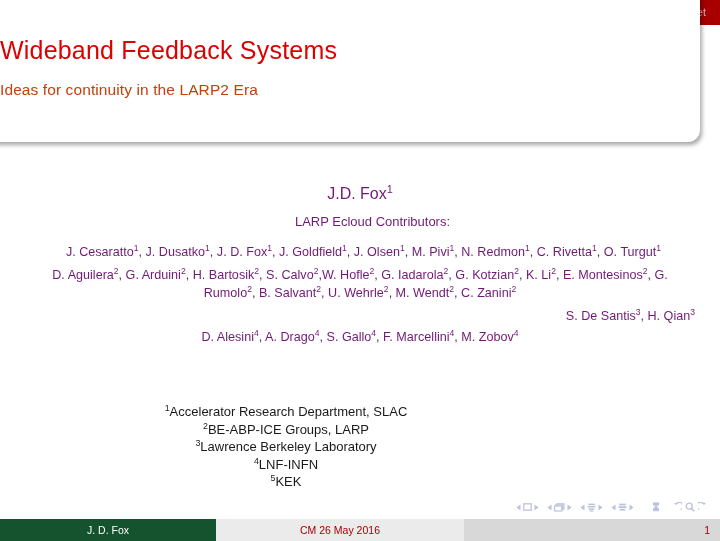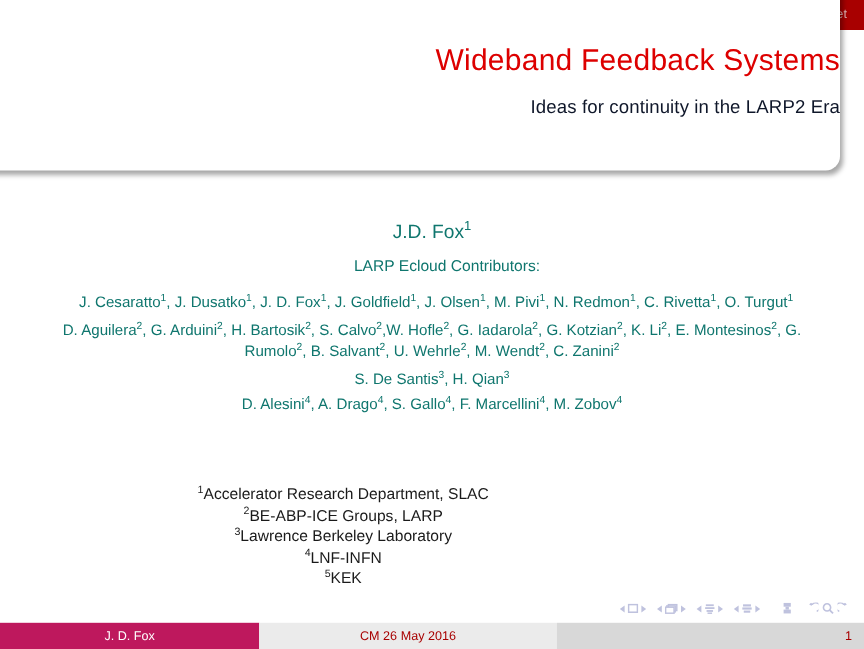--- a/index.html
+++ b/index.html
@@ -47,68 +47,68 @@
     border-bottom-right-radius: 12px;
     box-shadow: 2px 3px 4px rgba(0,0,0,0.35);
     box-sizing: border-box;
     z-index: 1;
   }
   #titlebox-inner {
     position: absolute;
     top: 45px;
     left: 10px;
     width: 700px;
-    text-align: right;
+    text-align: left;
   }
   #pres-title {
     color: #dd0000;
     font-size: 25px;
     line-height: 31px;
     font-weight: normal;
     margin: 0;
     letter-spacing: .2px;
   }
   #pres-subtitle {
-    color: #0f172a;
+    color: #c2410c;
     font-size: 15.5px;
     line-height: 20px;
     margin: 14px 0 0 0;
     font-weight: normal;
     letter-spacing: .1px;
   }
 
   
   #authors {
     position: absolute;
     top: 183px;
     left: 0;
     width: 720px;
     text-align: center;
-    color: #0f766e;
+    color: #701a75;
   }
   #main-author {
     font-size: 16px;
     line-height: 21px;
     margin: 0;
   }
   #contrib-heading {
     font-size: 13px;
     line-height: 20px;
     margin: 8px 0 0 0;
     padding-left: 25px;
   }
   .contrib-group {
     margin: 0;
     padding: 0 25px;
     font-size: 12.6px;
     line-height: 18.5px;
   }
   #contrib-group-1 { margin-top: 11px; padding-left: 32px; }
   #contrib-group-2 { margin-top: 4px; }
-  #contrib-group-3 { margin-top: 4px; }
+  #contrib-group-3 { margin-top: 4px; text-align: right; }
   #contrib-group-4 { margin-top: 3px; }
   #contrib-group-5 { margin-top: 3px; }
 
   
   #affiliations {
     position: absolute;
     top: 403px;
     left: 0;
     width: 572px;
     text-align: center;
@@ -155,21 +155,21 @@
   #footer {
     position: absolute;
     bottom: 0; left: 0;
     width: 720px;
     height: 22px;
     display: flex;
     z-index: 2;
   }
   #footer-author {
     width: 216px;
-    background: #be185d;
+    background: #14532d;
     color: #ffffff;
     font-size: 10.5px;
     display: flex;
     align-items: center;
     justify-content: center;
   }
   #footer-event {
     width: 248px;
     background: #ebebeb;
     color: #a80000;

